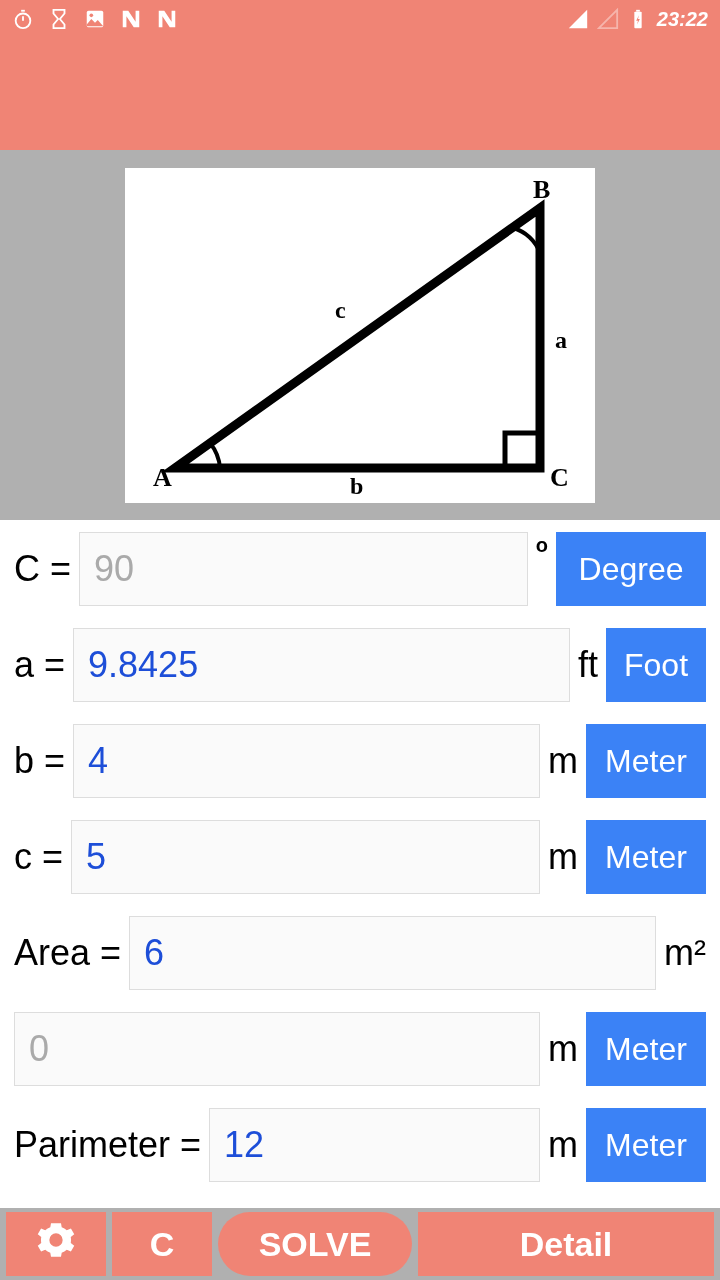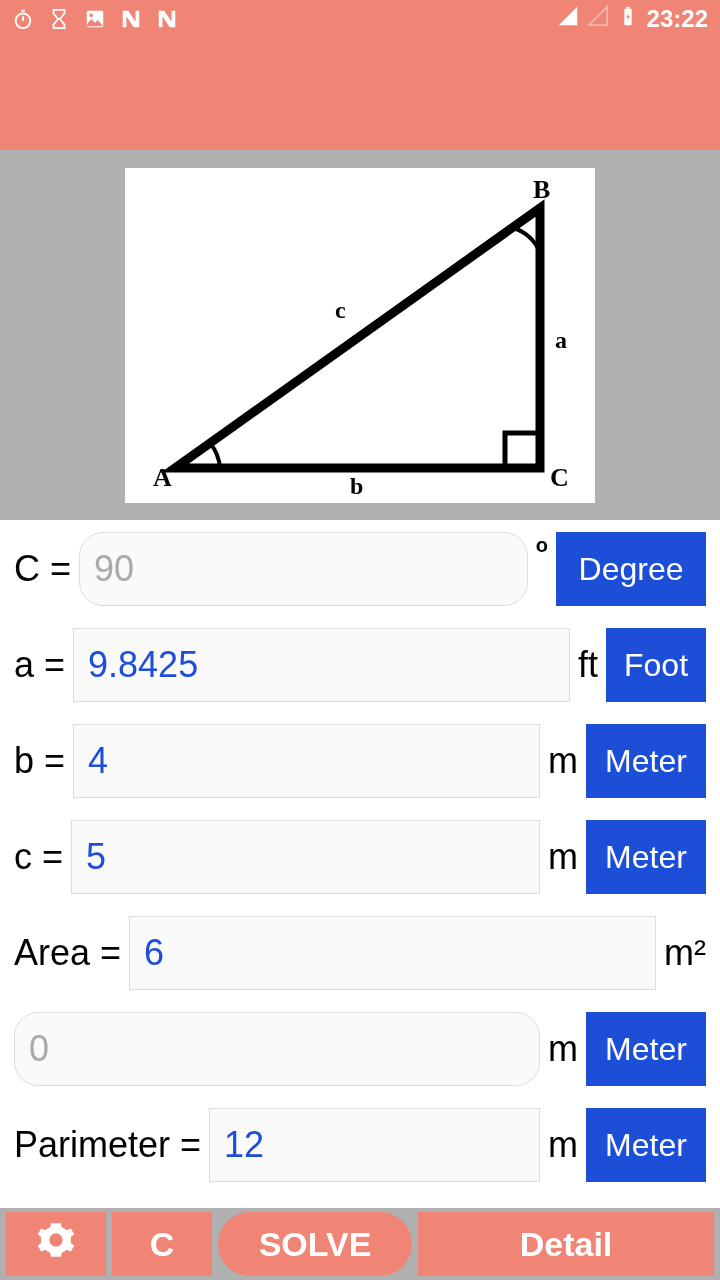--- a/index.html
+++ b/index.html
@@ -14,21 +14,21 @@
   .status-bar {
     height: 38px;
     background: #f08475;
     display: flex;
     align-items: center;
     justify-content: space-between;
     padding: 0 12px;
     color: #fff;
   }
   .status-left { display: flex; gap: 14px; align-items: center; }
-  .status-right { display: flex; gap: 8px; font-size: 24px; font-weight: bold; }
+  .status-right { display: flex; gap: 8px; font-size: 20px; font-weight: bold; font-style: italic; }
   .status-icon { width: 22px; height: 22px; display:inline-block; }
   .header {
     height: 112px;
     background: #f08475;
   }
   .diagram-area {
     background: #b0b0b0;
     height: 370px;
     display: flex;
     align-items: center;
@@ -58,32 +58,32 @@
   .row-input {
     flex: 1;
     height: 74px;
     border: 1px solid #ddd;
     background: #fafafa;
     font-size: 36px;
     padding: 0 14px;
     color: #1d4ed8;
     min-width: 0;
   }
-  .row-input.placeholder { color: #aaa; border-radius: 24px; }
+  .row-input.placeholder { color: #aaa; }
   .unit-suffix {
     font-size: 36px;
     color: #000;
     white-space: nowrap;
     flex-shrink: 0;
   }
   .superscript-o { font-size: 20px; vertical-align: top; position: relative; top:-14px; font-weight:bold;}
   .unit-button {
     height: 74px;
     min-width: 120px;
-    background: #1d4ed8;
+    background: #3b82f6;
     color: #fff;
     font-size: 32px;
     font-weight: 500;
     border: none;
     padding: 0 10px;
     flex-shrink: 0;
     display:flex; align-items:center; justify-content:center;
   }
   .bottom-bar {
     position: absolute;

